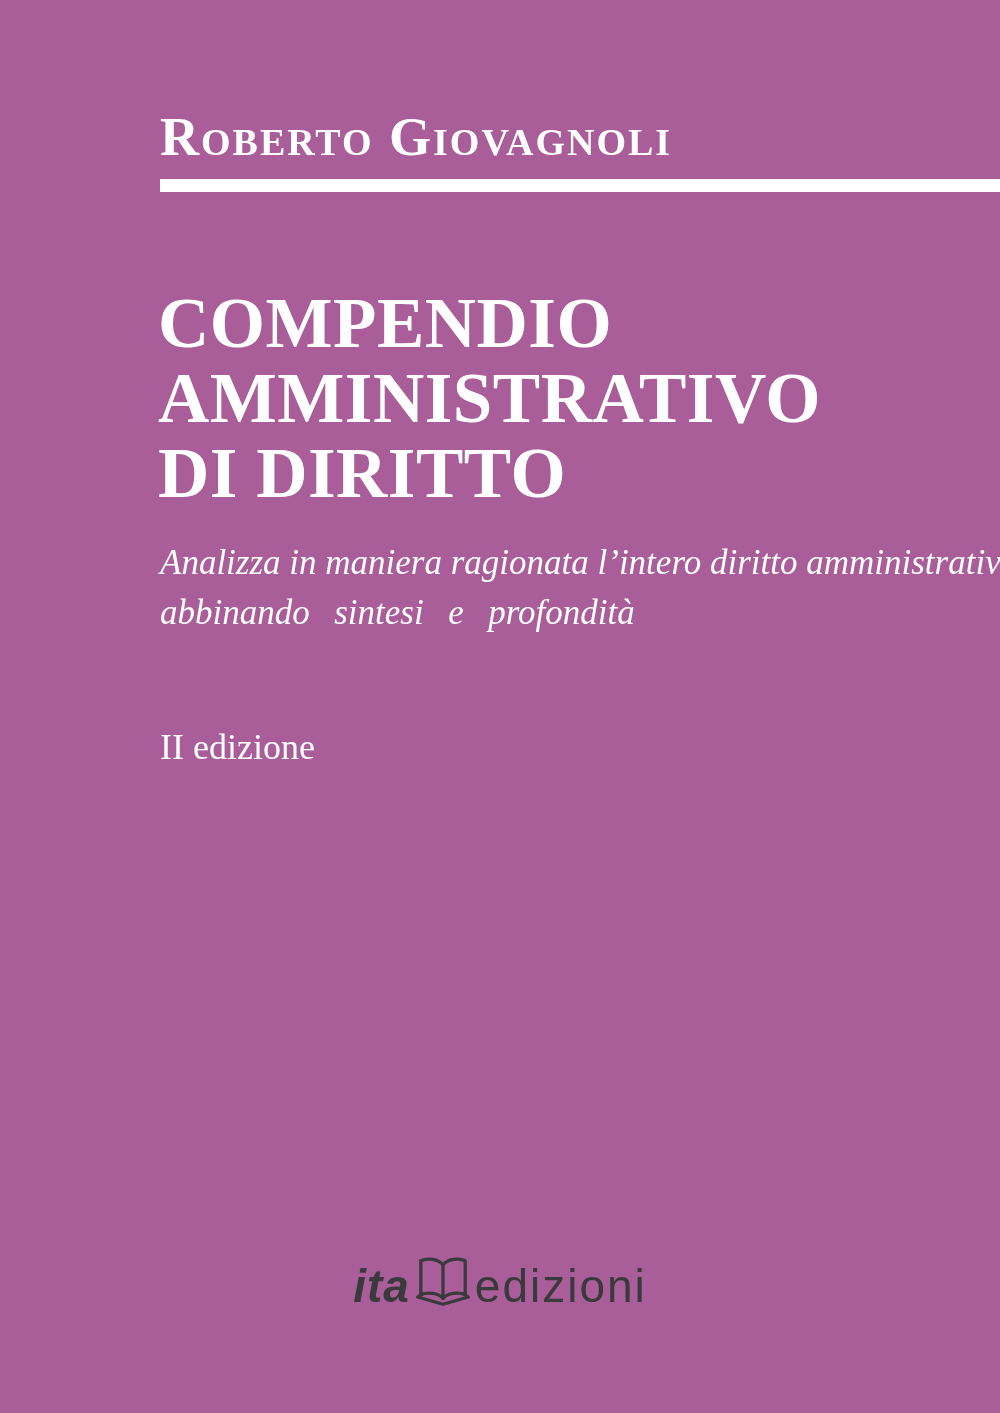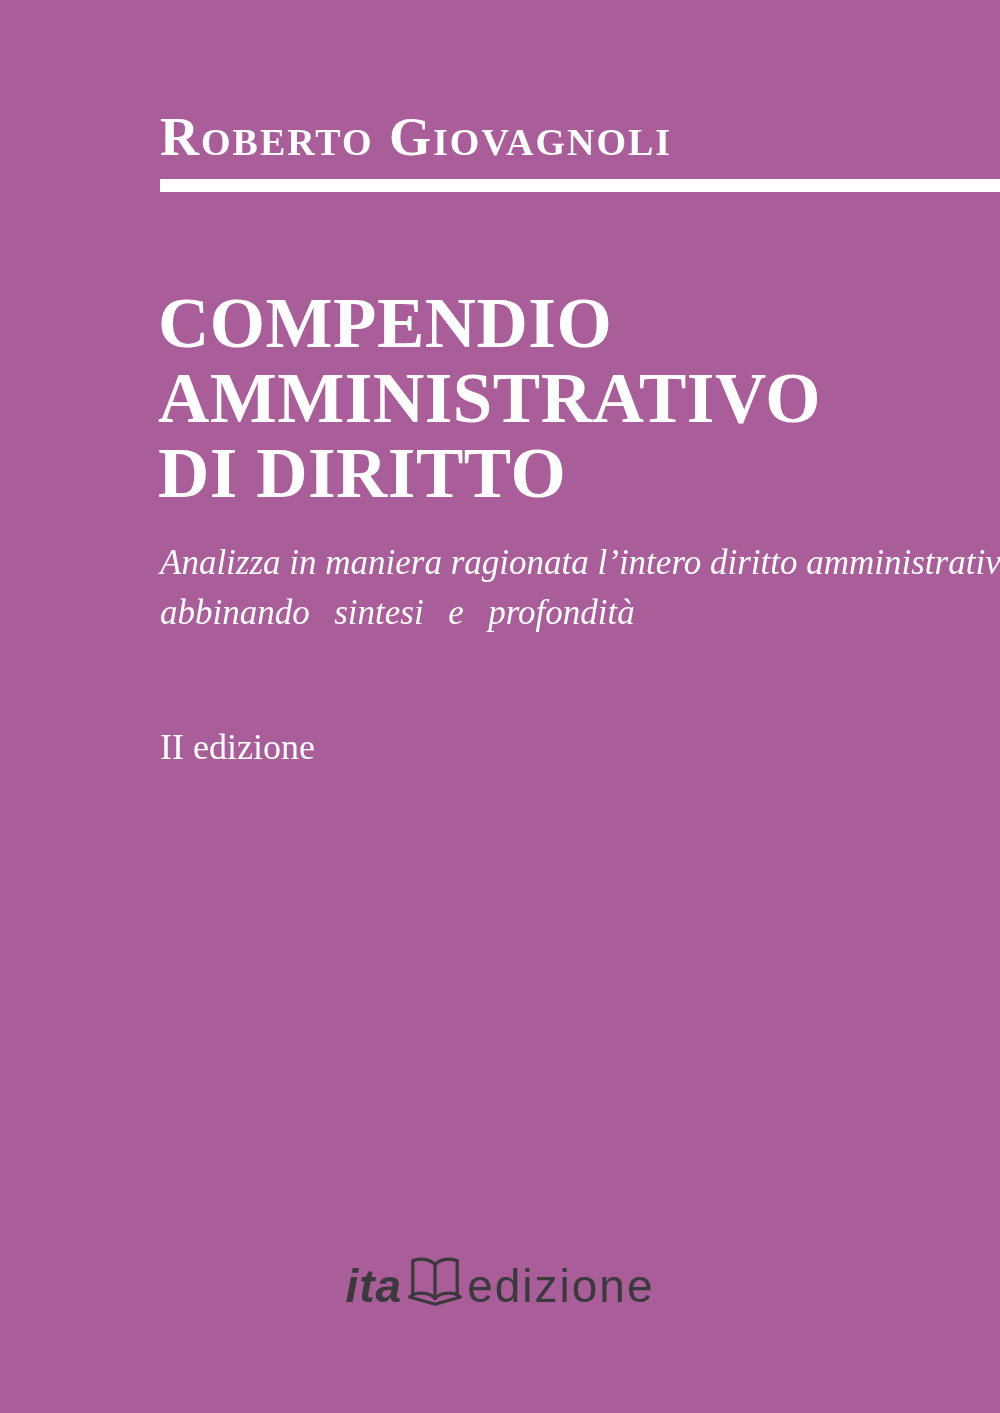--- a/index.html
+++ b/index.html
@@ -120,16 +120,16 @@
 
   <div class="publisher">
     <span class="ita">ita</span>
     <span class="book">
       <svg viewBox="0 0 64 68" width="58" height="62" fill="none" stroke="#3A3A3C" stroke-width="3.6" stroke-linejoin="round" stroke-linecap="round">
         <path d="M32 14 C27 7.5 14.5 6 7.5 9.5 L7.5 47 C14.5 43.8 27 45 32 51 C37 45 49.5 43.8 56.5 47 L56.5 9.5 C49.5 6 37 7.5 32 14 Z"></path>
         <path d="M32 14 L32 51"></path>
         <path d="M7.5 47 L4 49.5 L32 57.5 L60 49.5 L56.5 47"></path>
       </svg>
     </span>
-    <span class="edizioni">edizione</span>
+    <span class="edizioni">edizioni</span>
   </div>
 
 </div>
 
 </body></html>

